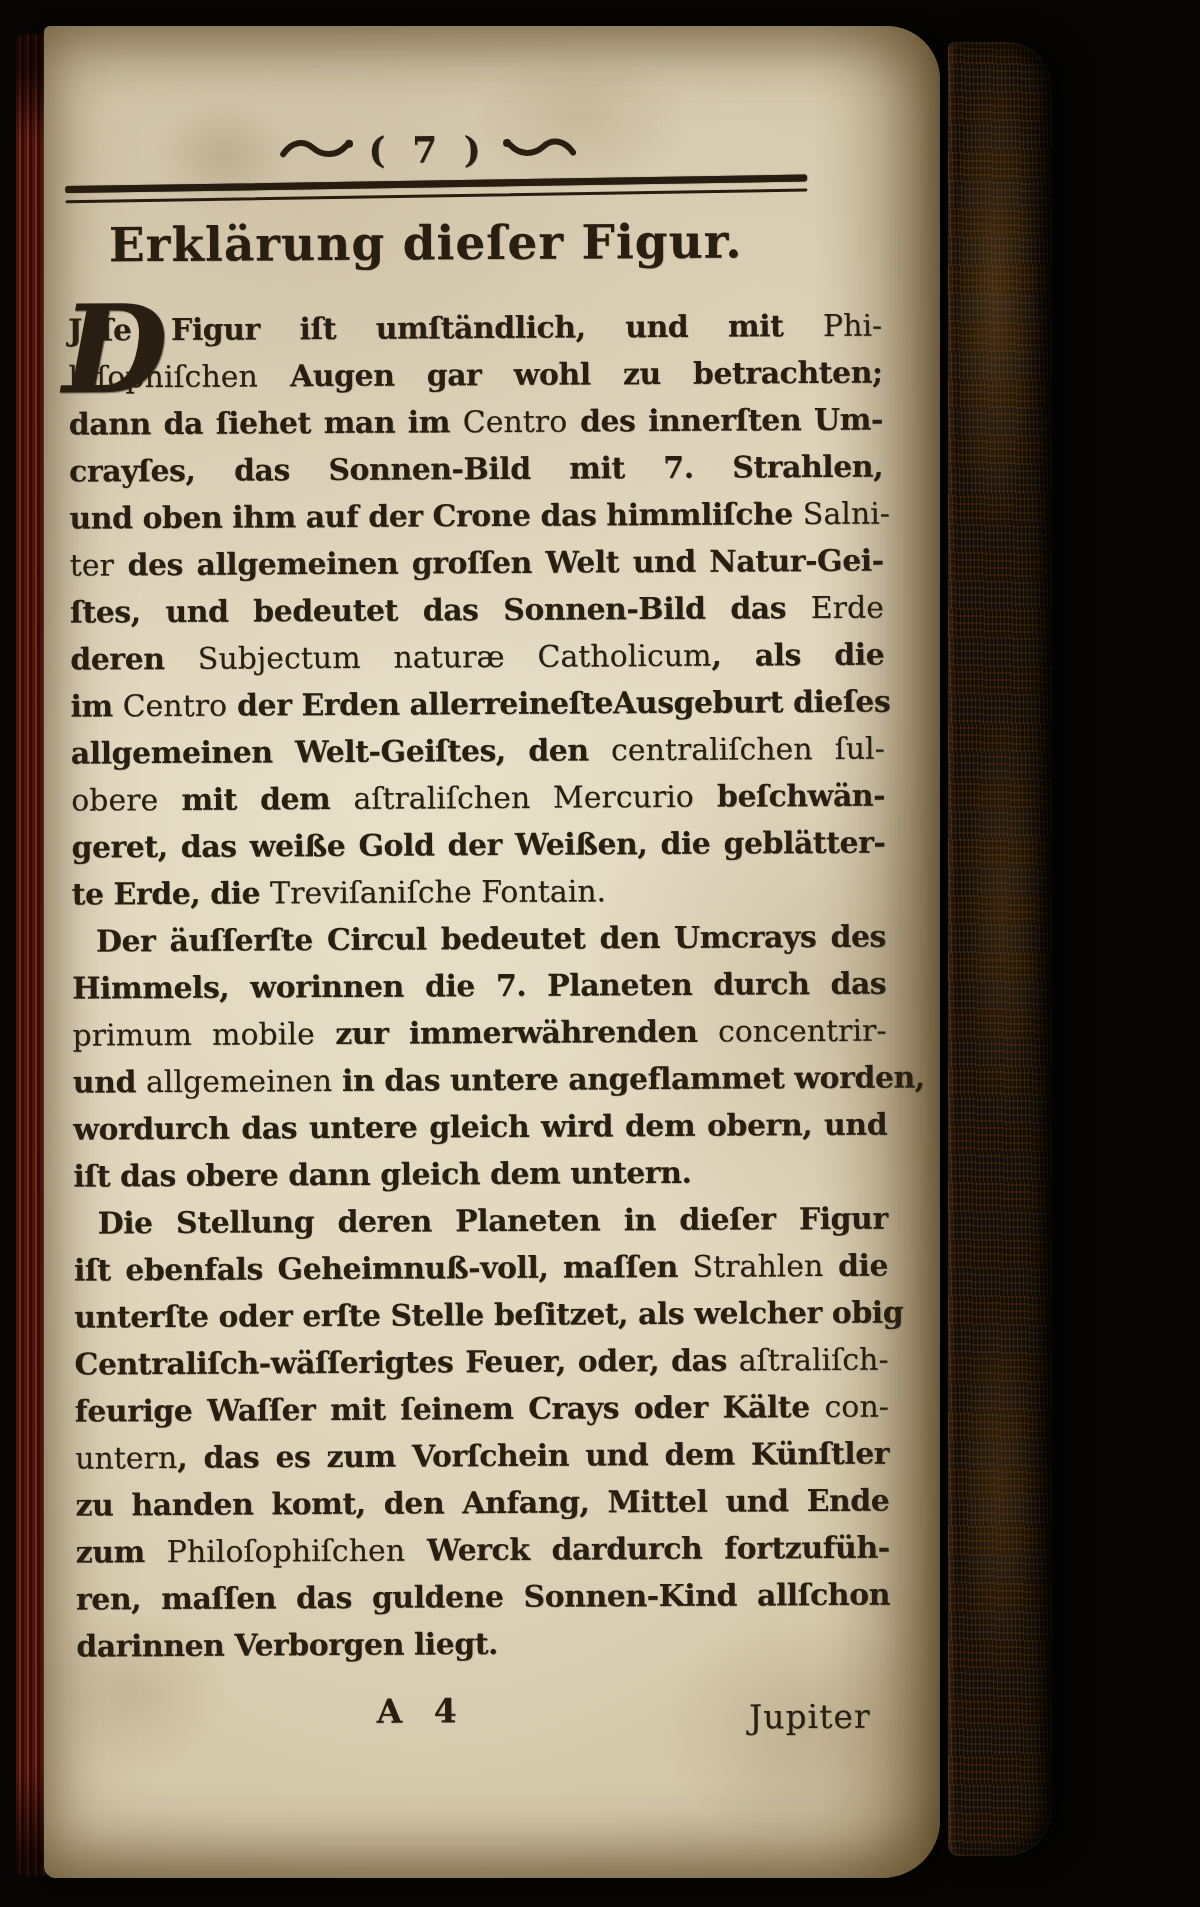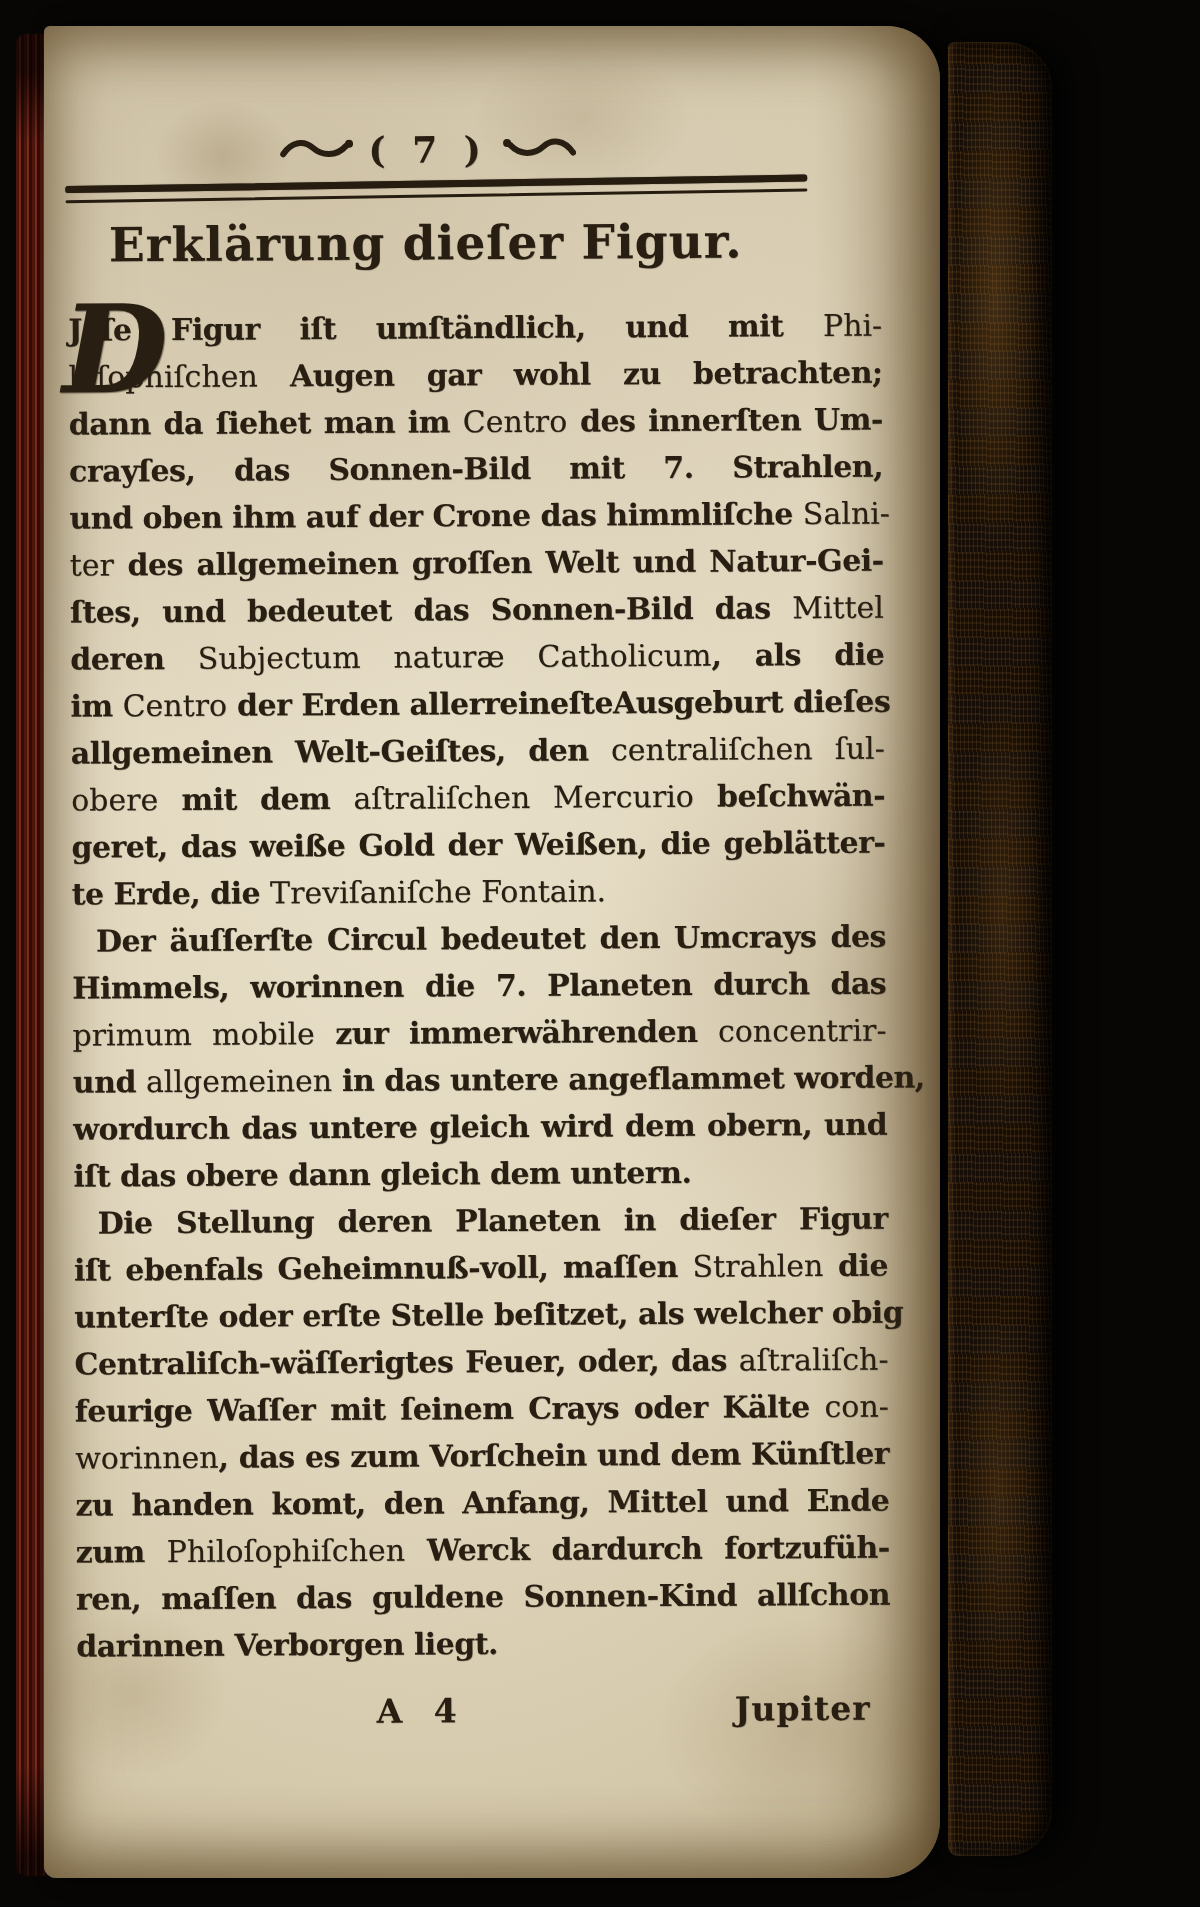--- a/index.html
+++ b/index.html
@@ -98,21 +98,21 @@
   .ant{font-weight:400;letter-spacing:0;}
   .page-footer{
     position:relative;width:814px;margin-top:24px;height:52px;
     font-size:33px;
   }
   .signature-mark{
     position:absolute;left:0;right:120px;text-align:center;
     font-weight:700;letter-spacing:10px;white-space:nowrap;
   }
   .catchword{
-    position:absolute;right:18px;top:0;font-weight:700;letter-spacing:1px;white-space:nowrap;
+    position:absolute;right:18px;top:8px;font-weight:400;letter-spacing:1px;white-space:nowrap;
   }
 </style>
 </head>
 <body>
 
 <div class="stage">
 
   <div class="left-binding"></div>
 
   <div class="paper">
@@ -140,21 +140,21 @@
       <div class="body-text ink">
         <div class="drop-cap">D</div>
 
       <div class="para">
             <div class="line"><span class="frak">Jeſe Figur iſt umſtändlich, und mit </span><span class="ant">Phi-</span></div>
             <div class="line"><span class="ant">loſophiſchen</span><span class="frak"> Augen gar wohl zu betrachten;</span></div>
             <div class="line"><span class="frak">dann da ſiehet man im </span><span class="ant">Centro</span><span class="frak"> des innerſten Um-</span></div>
             <div class="line"><span class="frak">crayſes, das Sonnen-Bild mit 7. Strahlen,</span></div>
             <div class="line"><span class="frak">und oben ihm auf der Crone das himmliſche </span><span class="ant">Salni-</span></div>
             <div class="line"><span class="ant">ter</span><span class="frak"> des allgemeinen groſſen Welt und Natur-Gei-</span></div>
-            <div class="line"><span class="frak">ſtes, und bedeutet das Sonnen-Bild das </span><span class="ant">Mittel</span></div>
+            <div class="line"><span class="frak">ſtes, und bedeutet das Sonnen-Bild das </span><span class="ant">Erde</span></div>
             <div class="line"><span class="frak">deren </span><span class="ant">Subjectum naturæ Catholicum</span><span class="frak">, als die</span></div>
             <div class="line"><span class="frak">im </span><span class="ant">Centro</span><span class="frak"> der Erden allerreineſteAusgeburt dieſes</span></div>
             <div class="line"><span class="frak">allgemeinen Welt-Geiſtes, den </span><span class="ant">centraliſchen ſul-</span></div>
             <div class="line"><span class="ant">obere</span><span class="frak"> mit dem </span><span class="ant">aſtraliſchen Mercurio</span><span class="frak"> beſchwän-</span></div>
             <div class="line"><span class="frak">geret, das weiße Gold der Weißen, die geblätter-</span></div>
             <div class="line para-end"><span class="frak">te Erde, die </span><span class="ant">Treviſaniſche Fontain.</span></div>
           </div>
           <div class="para indented">
             <div class="line"><span class="frak">Der äuſſerſte Circul bedeutet den Umcrays des</span></div>
             <div class="line"><span class="frak">Himmels, worinnen die 7. Planeten durch das</span></div>
@@ -162,21 +162,21 @@
             <div class="line"><span class="frak">und </span><span class="ant">allgemeinen</span><span class="frak"> in das untere angeflammet worden,</span></div>
             <div class="line"><span class="frak">wordurch das untere gleich wird dem obern, und</span></div>
             <div class="line para-end"><span class="frak">iſt das obere dann gleich dem untern.</span></div>
           </div>
           <div class="para indented">
             <div class="line"><span class="frak">Die Stellung deren Planeten in dieſer Figur</span></div>
             <div class="line"><span class="frak">iſt ebenfals Geheimnuß-voll, maſſen </span><span class="ant">Strahlen</span><span class="frak"> die</span></div>
             <div class="line"><span class="frak">unterſte oder erſte Stelle beſitzet, als welcher obig</span></div>
             <div class="line"><span class="frak">Centraliſch-wäſſerigtes Feuer, oder, das </span><span class="ant">aſtraliſch-</span></div>
             <div class="line"><span class="frak">feurige Waſſer mit ſeinem Crays oder Kälte </span><span class="ant">con-</span></div>
-            <div class="line"><span class="ant">worinnen</span><span class="frak">, das es zum Vorſchein und dem Künſtler</span></div>
+            <div class="line"><span class="ant">untern</span><span class="frak">, das es zum Vorſchein und dem Künſtler</span></div>
             <div class="line"><span class="frak">zu handen komt, den Anfang, Mittel und Ende</span></div>
             <div class="line"><span class="frak">zum </span><span class="ant">Philoſophiſchen</span><span class="frak"> Werck dardurch fortzufüh-</span></div>
             <div class="line"><span class="frak">ren, maſſen das guldene Sonnen-Kind allſchon</span></div>
             <div class="line para-end"><span class="frak">darinnen Verborgen liegt.</span></div>
           </div>
         </div>
 
       <div class="page-footer ink">
         <span class="signature-mark frak">A 4</span>
         <span class="catchword ant">Jupiter</span>

